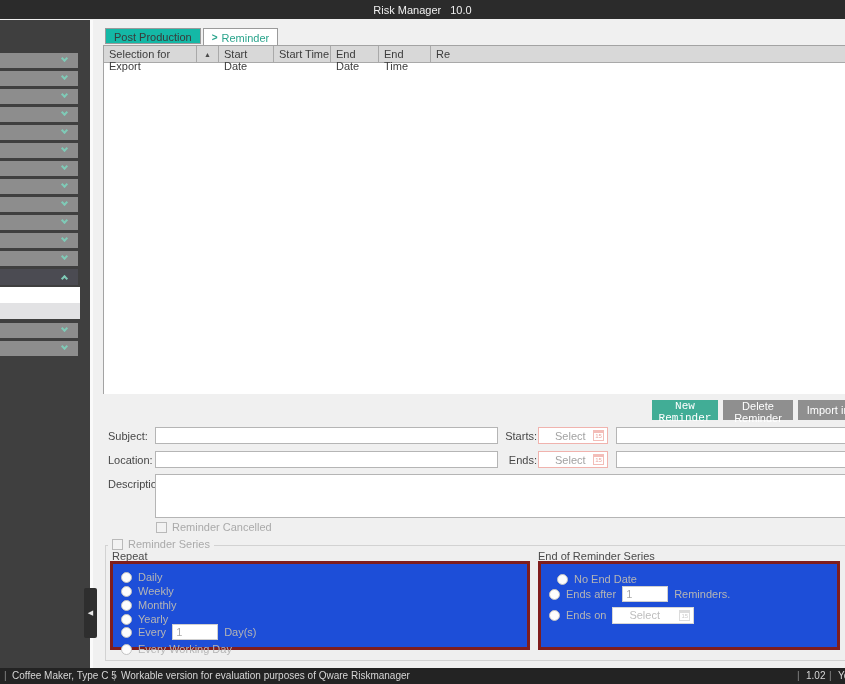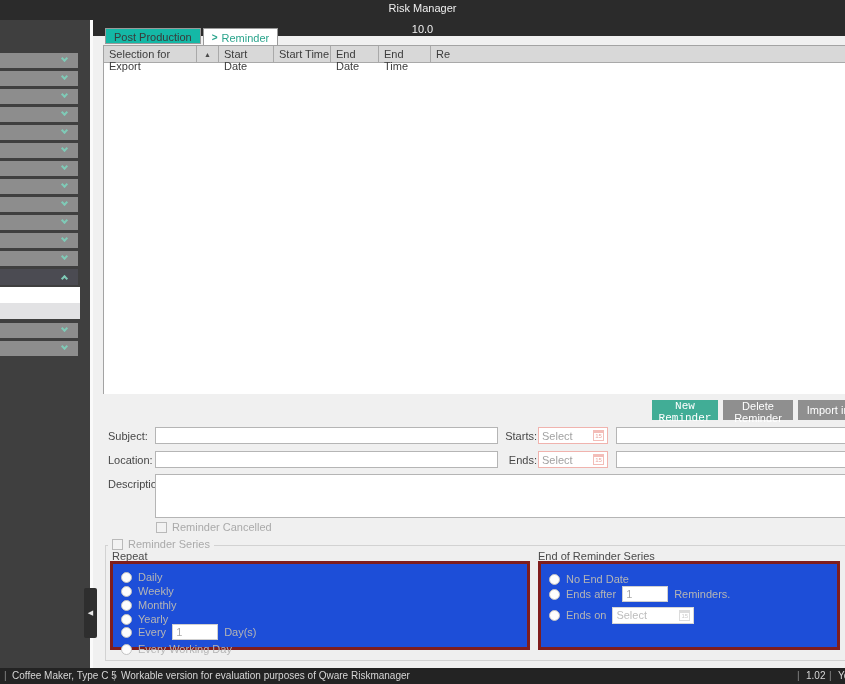--- a/index.html
+++ b/index.html
@@ -1,20 +1,20 @@
 <!DOCTYPE html>
 <html><head>
 <meta charset="utf-8">
 <style>
   * { margin:0; padding:0; box-sizing:border-box; font-family:"Liberation Sans", sans-serif; }
   html,body { width:845px; height:684px; overflow:hidden; position:relative; background:#f0f0f0; }
   .abs { position:absolute; }
 
   
-  #titlebar { left:0; top:0; width:845px; height:36px; background:#2b2b2b; display:flex; align-items:center; justify-content:center; gap:9px;flex-direction:column; }
+  #titlebar { left:0; top:0; width:845px; height:19px; background:#2b2b2b; display:flex; align-items:center; justify-content:center; gap:9px; }
   #titlebar span { color:#efefef; font-size:11px; }
 
   
   #sidebar { left:0; top:20px; width:90px; height:648px; background:#3f3f3f; }
   .sb-bar { position:absolute; left:0; width:78px; height:15px; background:#8d8d8d; }
   .sb-header { background:#4b4b52; height:16px; }
   .sb-row { position:absolute; left:0; width:80px; height:16px; background:#ffffff; }
   .sb-row.sel { background:#e2e2e4; }
   .chev { position:absolute; right:11px; width:5px; height:5px; border-right:2px solid #7fcab7; border-bottom:2px solid #7fcab7; }
   .chev.down { top:3px; transform:rotate(45deg); }
@@ -39,21 +39,21 @@
   .btn { height:20px; border:none; color:#ffffff; font-size:11px; text-align:center; }
   #btn-new { left:652px; top:400px; width:66px; background:#41ad96;font-family:Liberation Mono, monospace; }
   #btn-del { left:723px; top:400px; width:70px; background:#8f8f8f; }
   #btn-imp { left:798px; top:400px; width:108px; background:#8f8f8f; }
 
   
   .flabel { font-size:11px; color:#474747; }
   .tinput { border:1px solid #b5b5b5; background:#fff; height:17px; font-size:11px; padding:1px 3px; }
   textarea.tinput { height:44px; resize:none; }
   .dateselect { display:flex; align-items:center; justify-content:space-between; width:70px; height:17px; background:#fff; border:1px solid #f0b3ae; padding:0 3px; }
-  .dateselect .ph { font-size:11px; color:#a2a2a2; }
+  .dateselect .ph { font-size:11px; color:#a2a2a2;margin-left:13px; }
   .calicon { width:11px; height:11px; border:1px solid #f3bdb8; border-top:3px solid #f3bdb8; font-size:6px; color:#e9a49d; text-align:center; line-height:7px; }
   .dateselect.disabled { border-color:#d6d6d6; }
   .dateselect.disabled .ph { color:#bdbdbd; }
   .dateselect.disabled .calicon { border-color:#dcdcdc; color:#cccccc; }
   .cb { width:11px; height:11px; border:1px solid #b9b9b9; background:#f2f2f2; display:inline-block; }
   .dim { color:#aaaaaa; font-size:11px; }
 
   
   #fieldset { left:105px; top:545px; width:812px; height:116px; border:1px solid #d2d2d2; background:#efefef; }
   #legend { left:108px; top:538px; height:12px; background:#f0f0f0; display:flex; gap:5px; align-items:center; padding:0 4px; z-index:3; }
@@ -216,21 +216,21 @@
     <span>Day(s)</span>
   </div>
   <div class="opt" style="left:8px;top:78px">
     <span class="radio"></span>
       <span>Every Working Day</span>
   </div>
 </div>
 
 <div class="abs sect-title" style="left:538px;top:550px">End of Reminder Series</div>
 <div class="abs panel" id="panelB">
-  <div class="opt" style="left:8px;top:8px">
+  <div class="opt" style="left:16px;top:8px">
     <span class="radio"></span>
       <span>No End Date</span>
   </div>
   <div class="opt" style="left:8px;top:23px">
     <span class="radio"></span>
     <span>Ends after</span>
     <input class="num" value="1" style="">
     <span>Reminders.</span>
   </div>
   <div class="opt" style="left:8px;top:44px">

